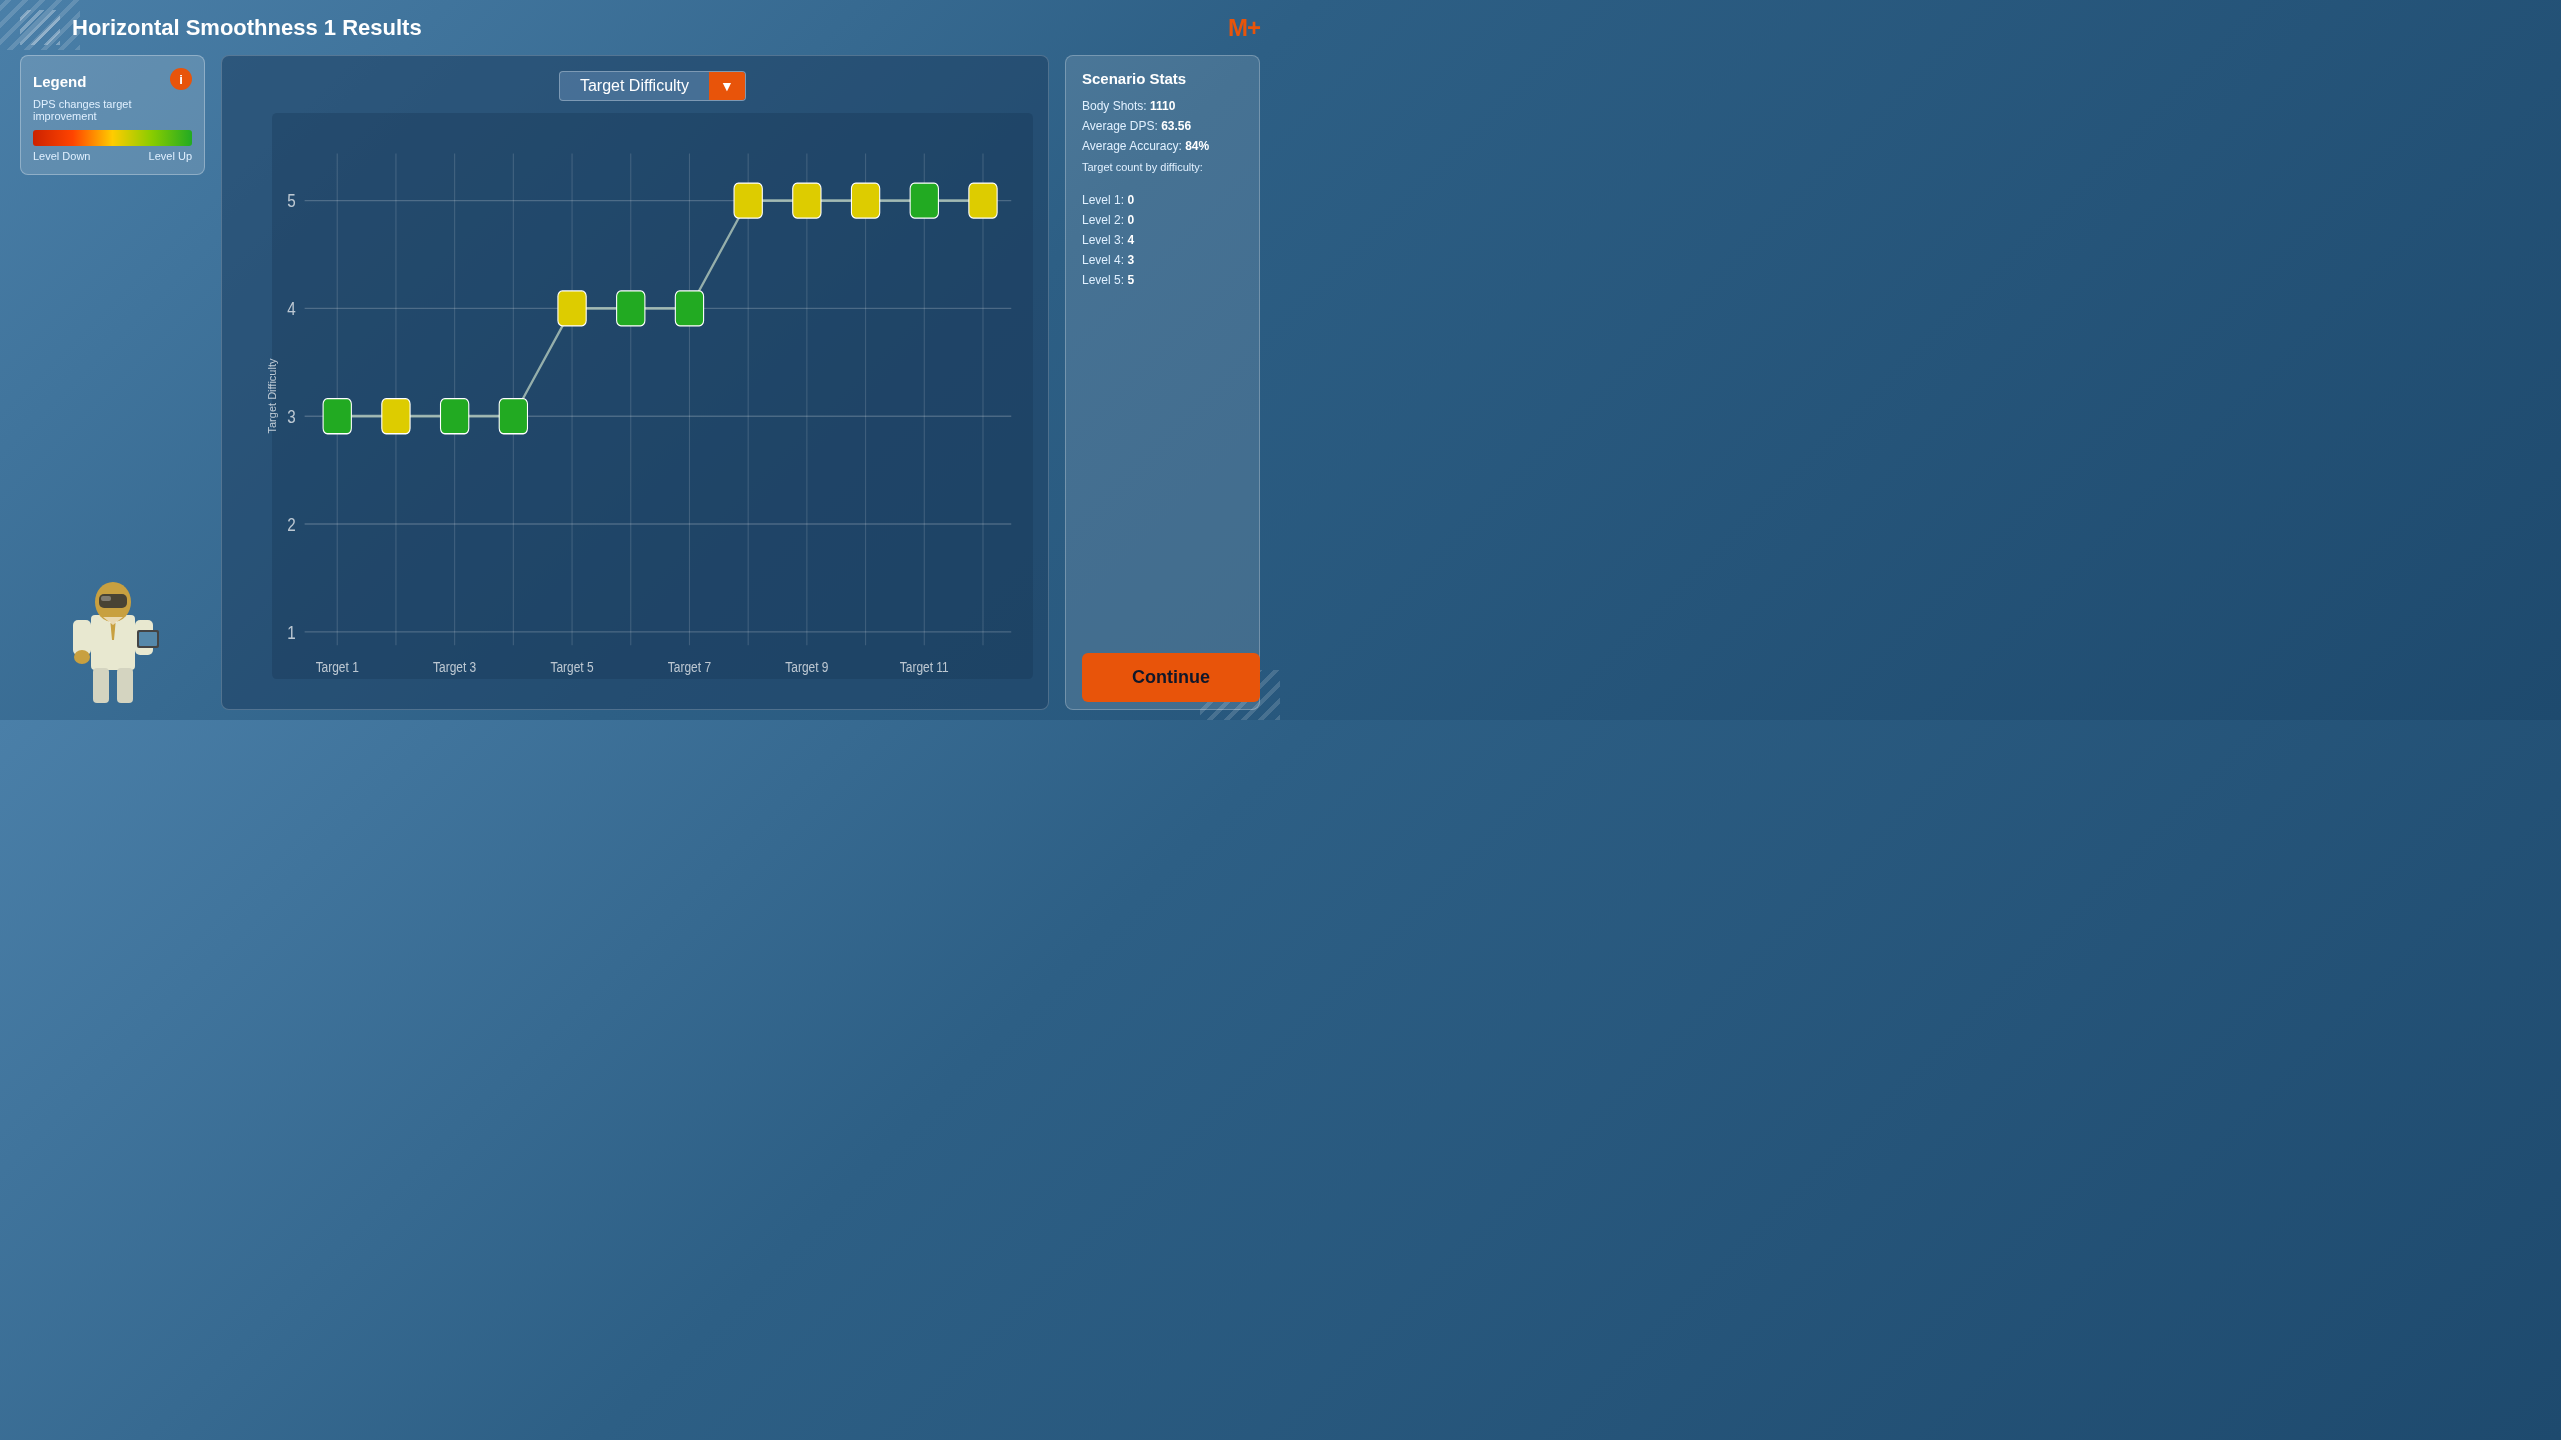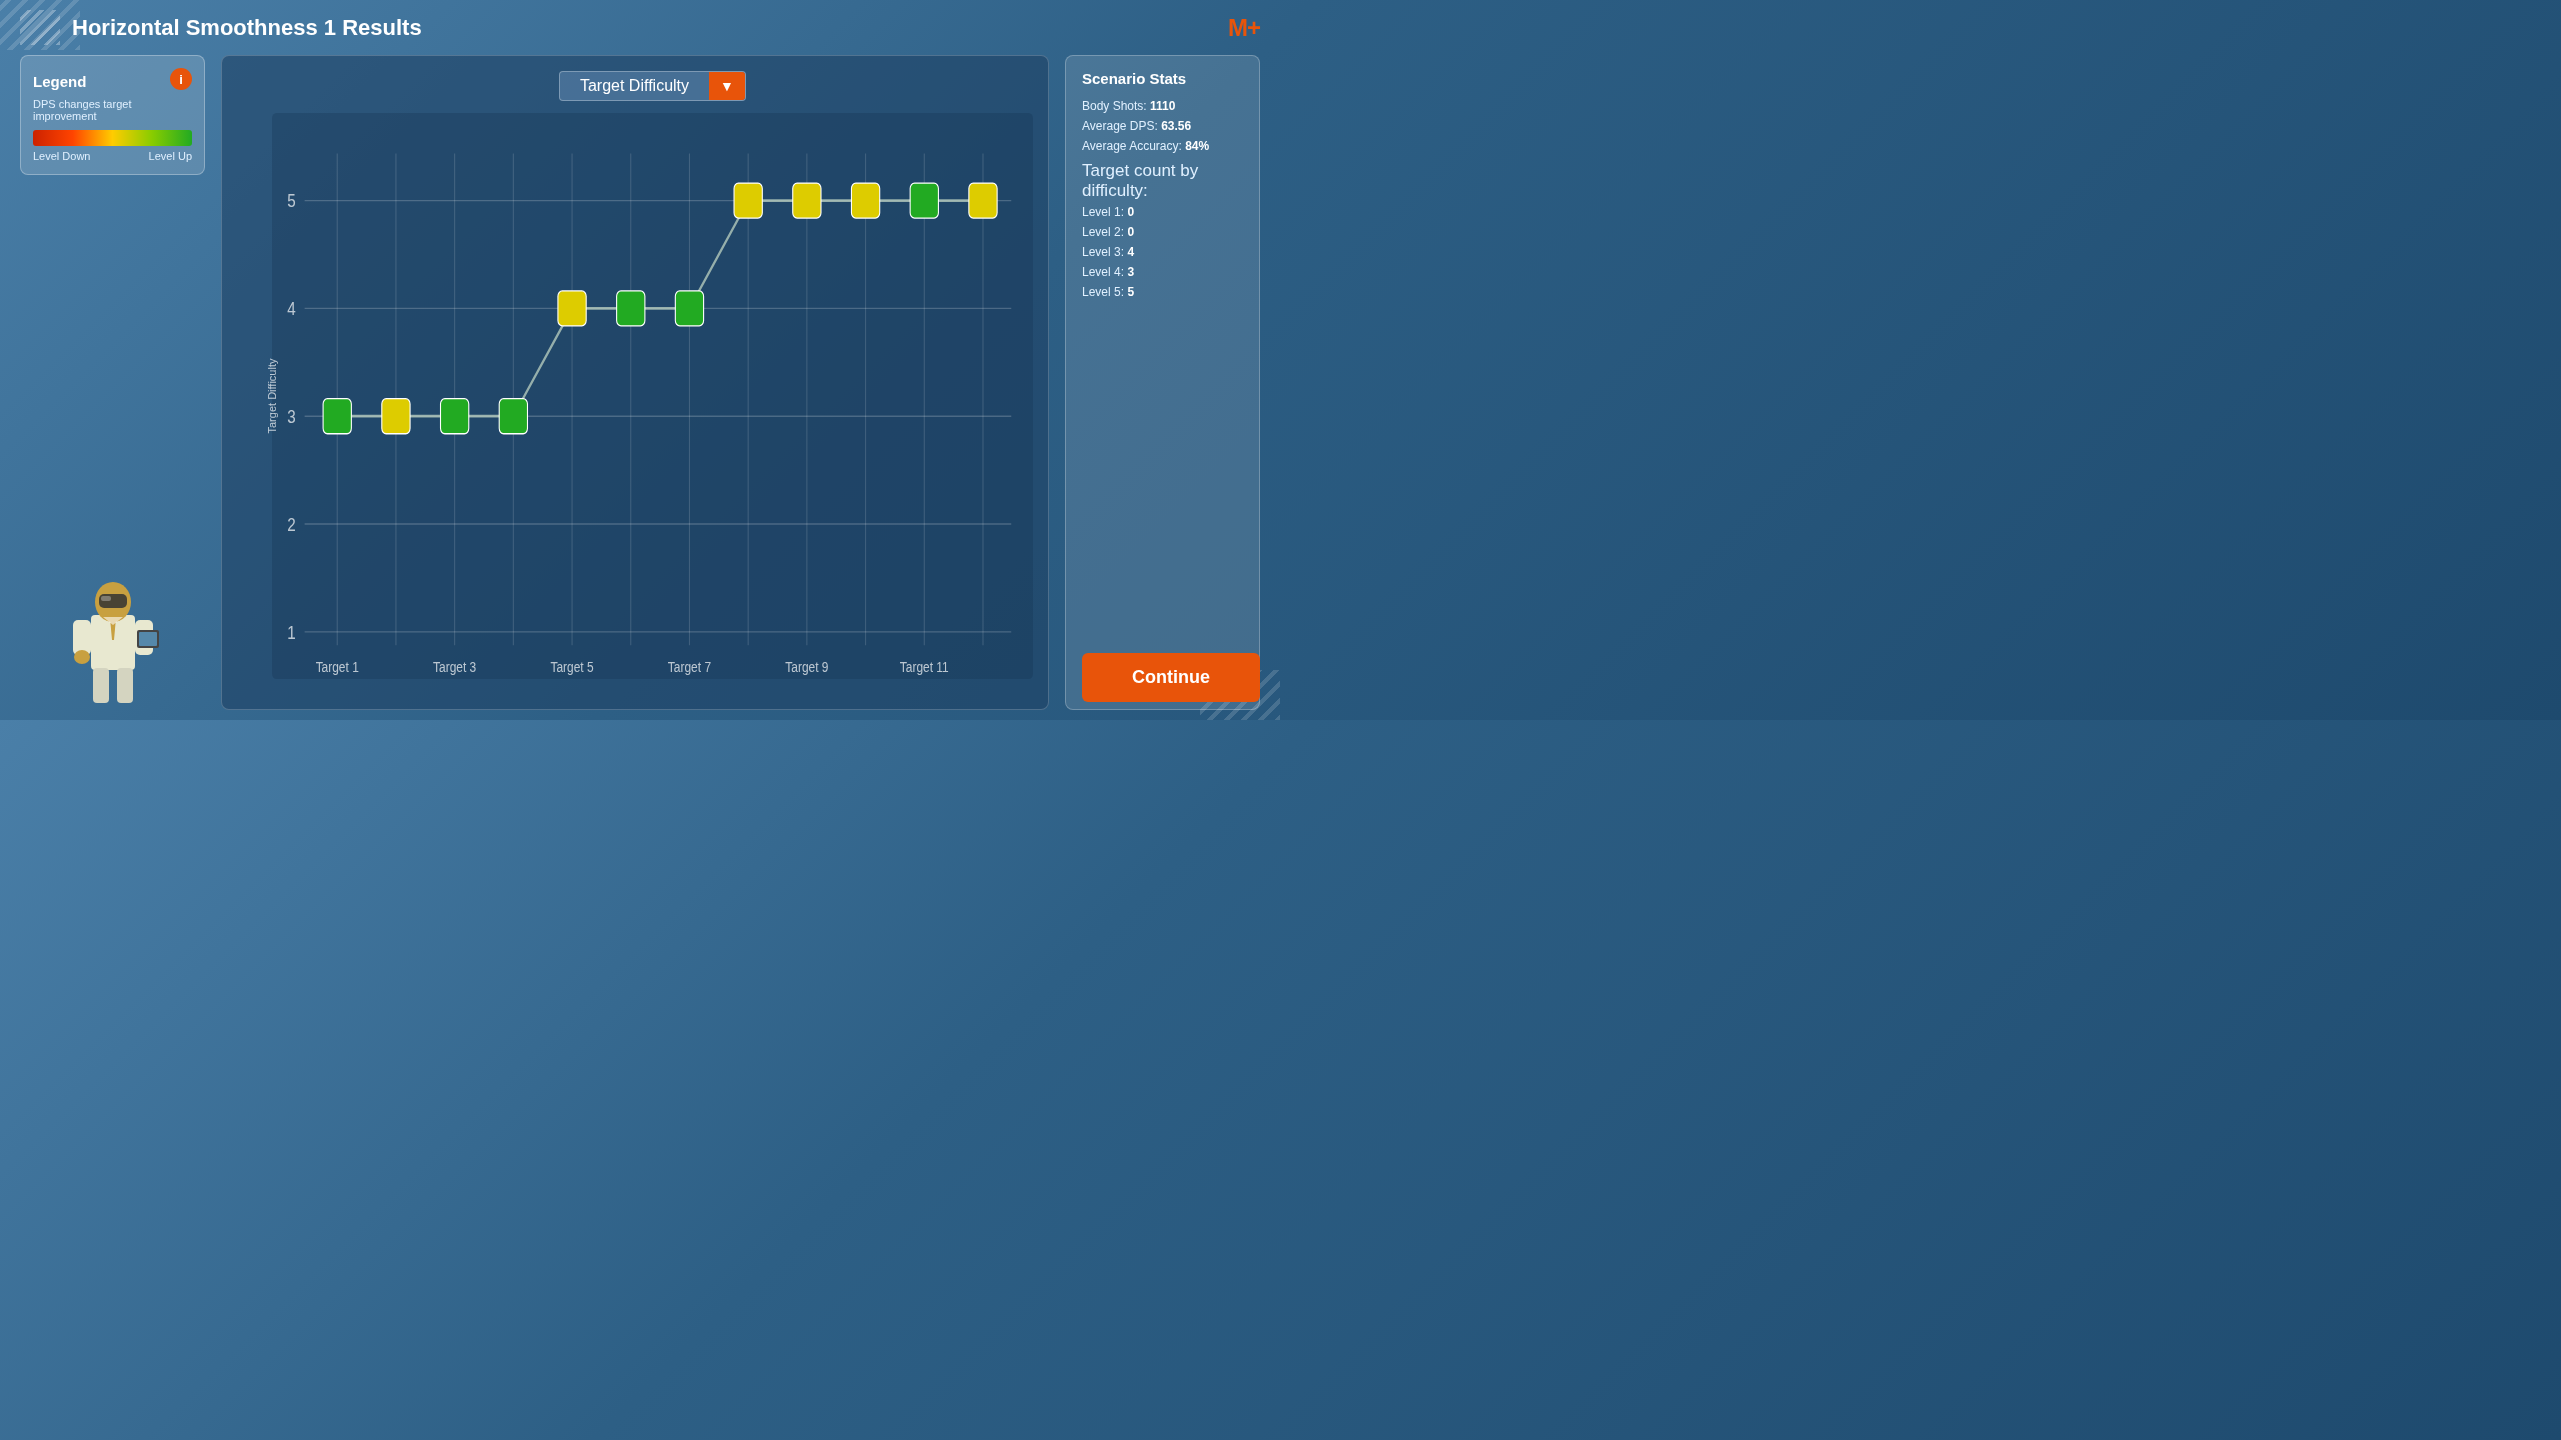--- a/index.html
+++ b/index.html
@@ -257,34 +257,34 @@
       color: #e0f0ff;
       font-size: 12px;
       margin-bottom: 6px;
     }
     .stat-value {
       font-weight: 600;
       color: #fff;
     }
     .stats-section-title {
       color: #e0f0ff;
-      font-size: 17px;
+      font-size: 11px;
       margin-top: 8px;
-      margin-bottom: 4px;
+      margin-bottom: 20px;
     }
 
     
     .continue-btn-row {
       position: absolute;
       bottom: 18px;
       right: 20px;
     }
     .continue-btn {
       background: #e8540a;
-      color: #ffffff;
+      color: #0f172a;
       font-size: 18px;
       font-weight: 700;
       padding: 14px 50px;
       border: none;
       border-radius: 6px;
       cursor: pointer;
     }
   </style>
 </head>
 <body>

